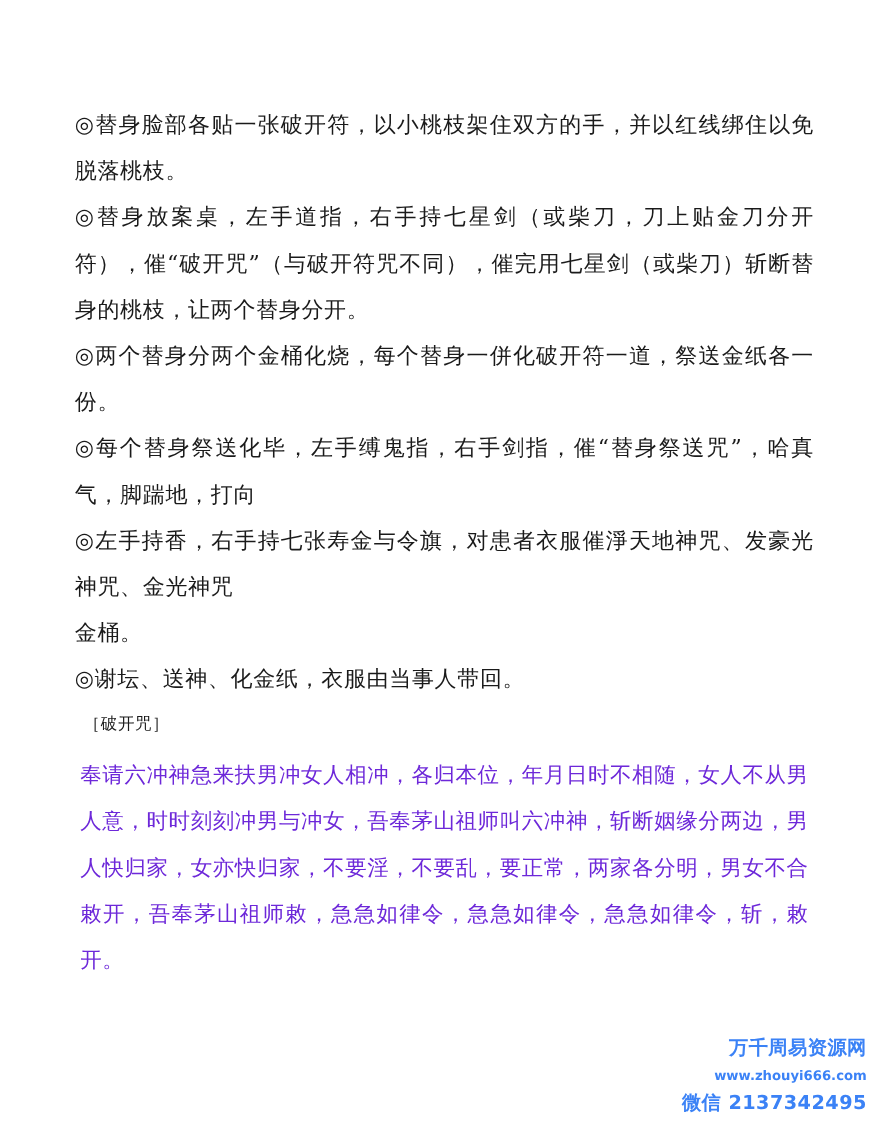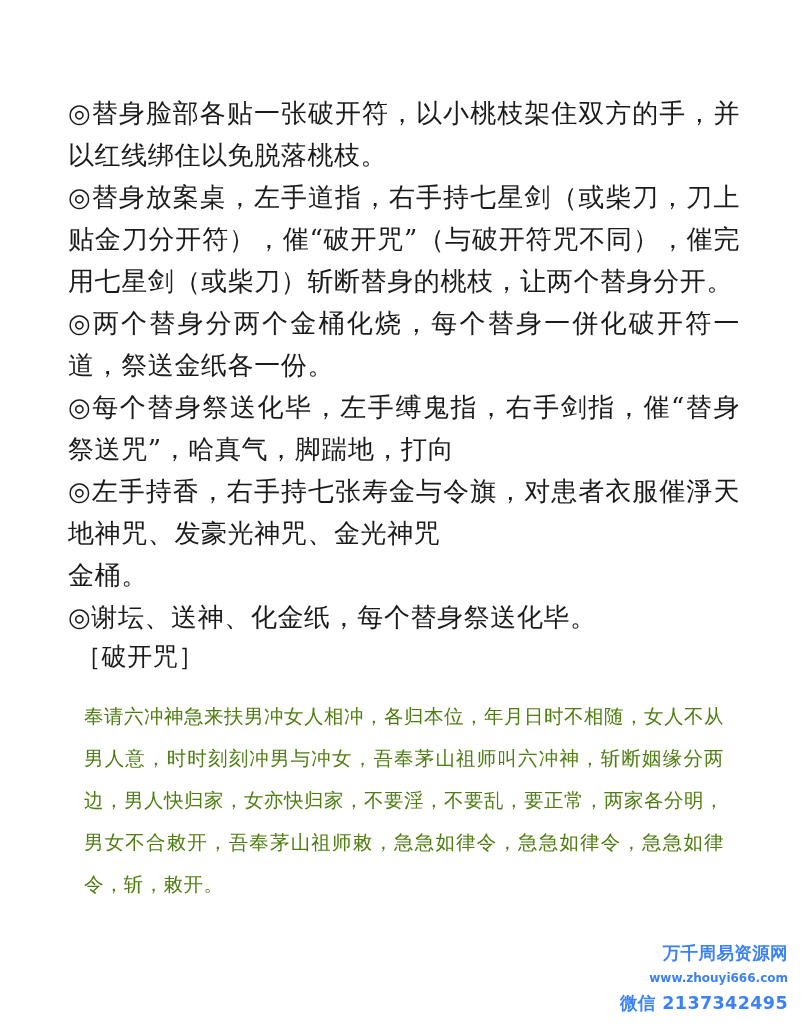--- a/index.html
+++ b/index.html
@@ -22,45 +22,45 @@
     background: #ffffff;
   }
   .content {
     position: absolute;
     left: 68px;
     top: 92px;
     width: 672px;
   }
   .para {
     font-family: "DejaVu Serif", "Liberation Serif", serif;
-    font-size: 26px;
+    font-size: 20px;
     line-height: 42px;
     color: #1a1a1a;
     letter-spacing: 0.6px;
     text-align: justify;
     margin: 0;
     word-break: break-all;
   }
   .bracket-head {
-    font-family: Liberation Mono, monospace;
-    font-size: 25px;
+    font-family: Liberation Serif, serif;
+    font-size: 15px;
     line-height: 42px;
     color: #1a1a1a;
     letter-spacing: 0.6px;
     margin: 0;
     padding-left: 8px;
   }
   .spell-body {
-    font-family: Liberation Serif, serif;
+    font-family: Liberation Mono, monospace;
     font-size: 19.5px;
     line-height: 42px;
-    color: #4d7c0f;
+    color: #6d28d9;
     letter-spacing: 0.4px;
     text-align: justify;
-    margin: 16px;
+    margin: 5px;
     word-break: break-all;
   }
   .watermark {
     position: absolute;
     right: 22px;
     bottom: 8px;
     text-align: right;
     color: #3b82f6;
     font-family: "DejaVu Sans", "Liberation Sans", sans-serif;
     font-size: 17.5px;
@@ -82,21 +82,21 @@
 <div class="page">
 
   <div class="content">
 
     <p class="para">◎替身脸部各贴一张破开符，以小桃枝架住双方的手，并以红线绑住以免脱落桃枝。</p>
     <p class="para">◎替身放案桌，左手道指，右手持七星剑（或柴刀，刀上贴金刀分开符），催“破开咒”（与破开符咒不同），催完用七星剑（或柴刀）斩断替身的桃枝，让两个替身分开。</p>
     <p class="para">◎两个替身分两个金桶化烧，每个替身一併化破开符一道，祭送金纸各一份。</p>
     <p class="para">◎每个替身祭送化毕，左手缚鬼指，右手剑指，催“替身祭送咒”，哈真气，脚踹地，打向</p>
     <p class="para">◎左手持香，右手持七张寿金与令旗，对患者衣服催淨天地神咒、发豪光神咒、金光神咒</p>
     <p class="para">金桶。</p>
-    <p class="para">◎谢坛、送神、化金纸，每个替身祭送化毕。</p>
+    <p class="para">◎谢坛、送神、化金纸，衣服由当事人带回。</p>
 
     <p class="bracket-head">［破开咒］</p>
 
     <p class="spell-body">奉请六冲神急来扶男冲女人相冲，各归本位，年月日时不相随，女人不从男人意，时时刻刻冲男与冲女，吾奉茅山祖师叫六冲神，斩断姻缘分两边，男人快归家，女亦快归家，不要淫，不要乱，要正常，两家各分明，男女不合敕开，吾奉茅山祖师敕，急急如律令，急急如律令，急急如律令，斩，敕开。</p>
 
   </div>
 
   <div class="watermark">
     <div>万千周易资源网</div>
     <div class="wm-url">www.zhouyi666.com</div>

